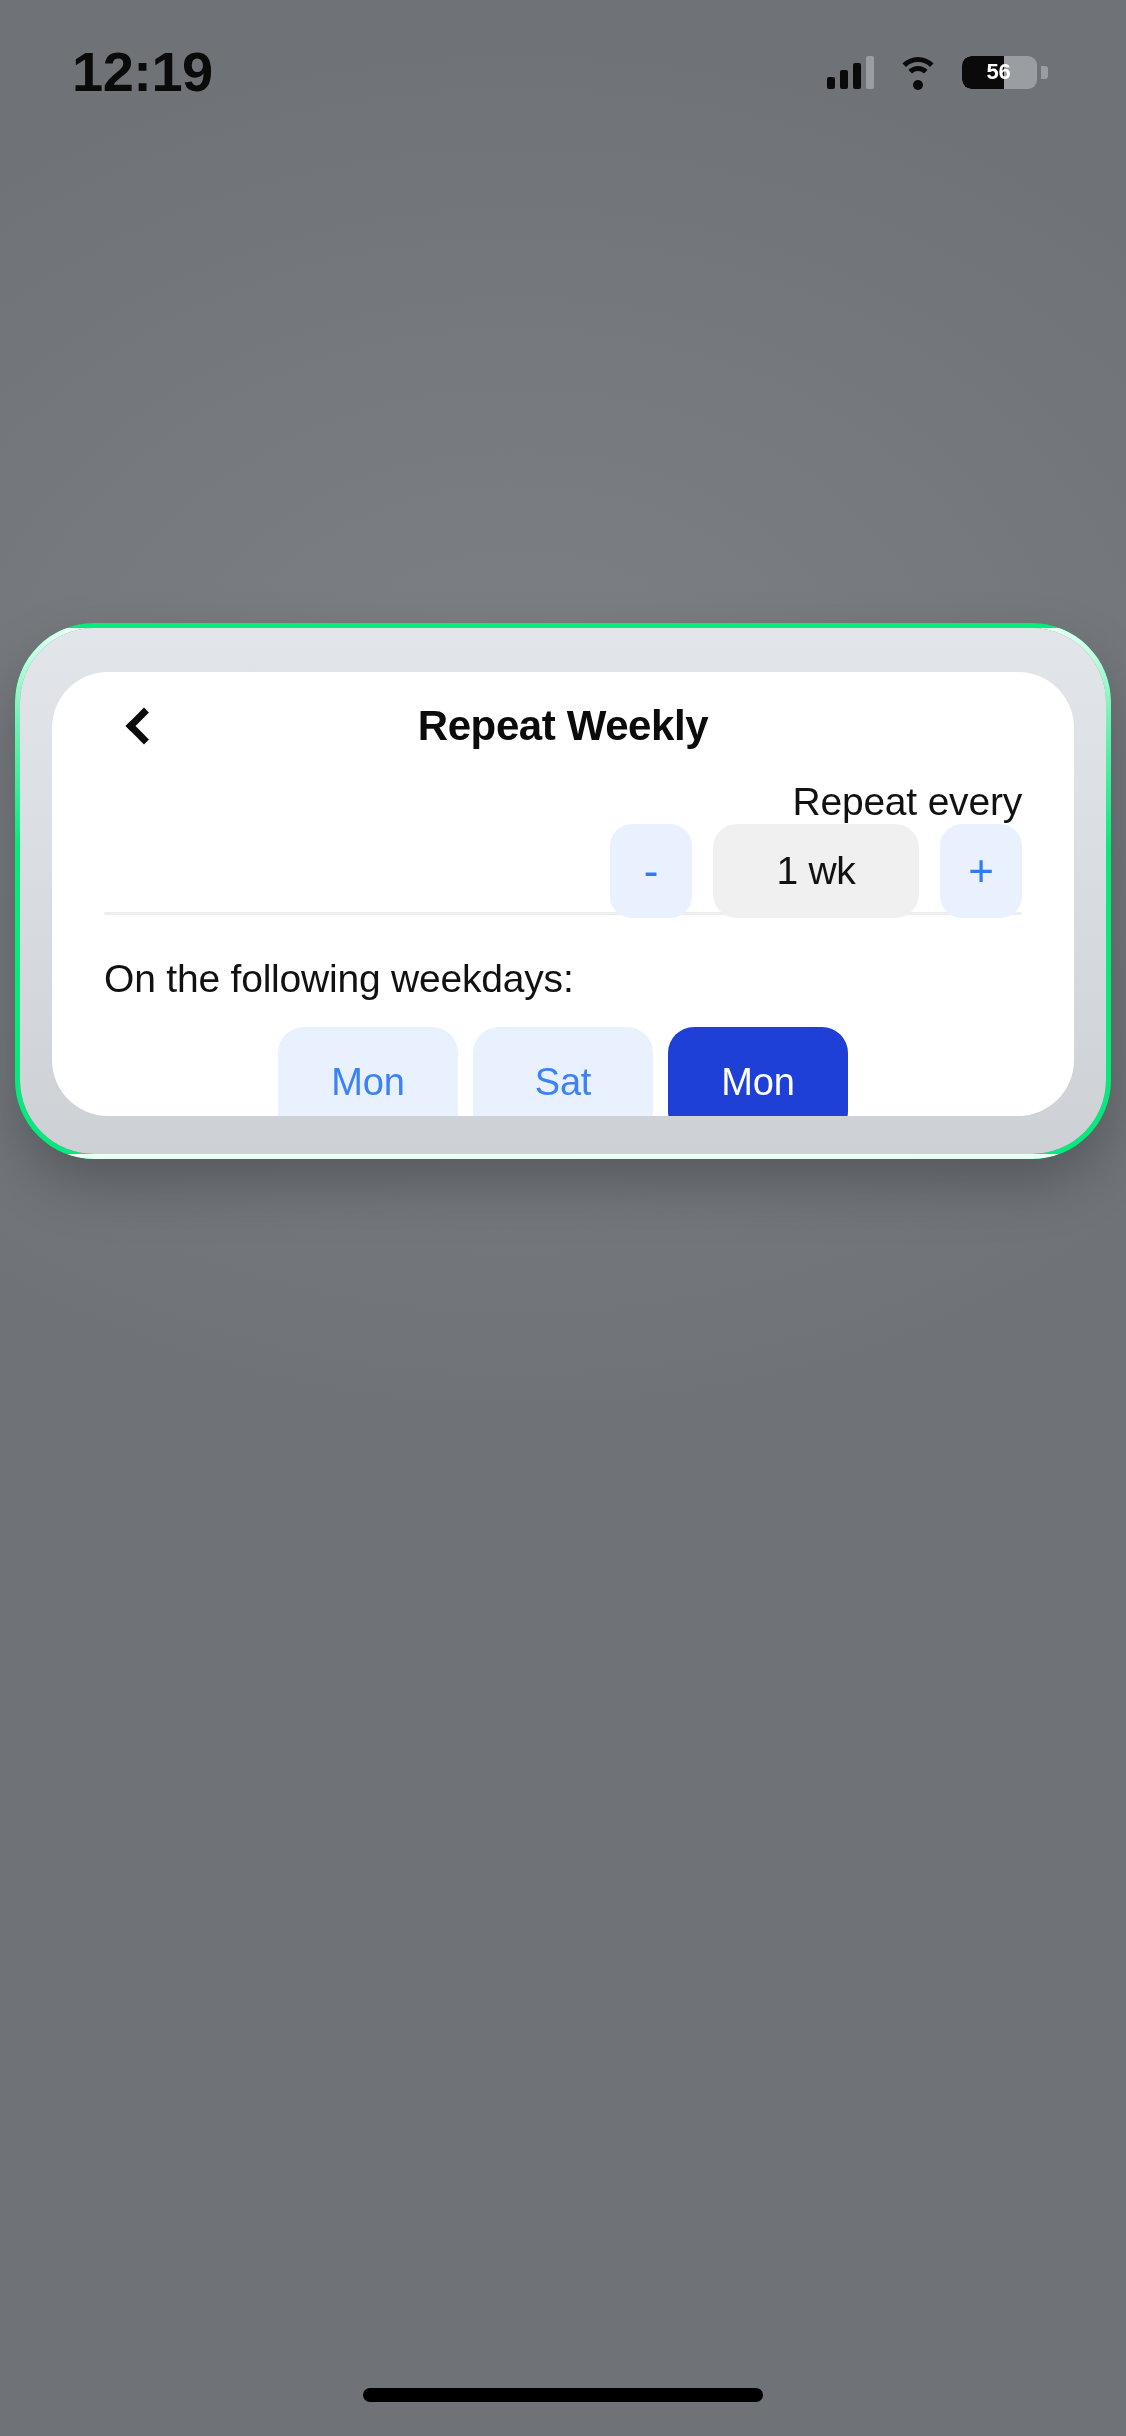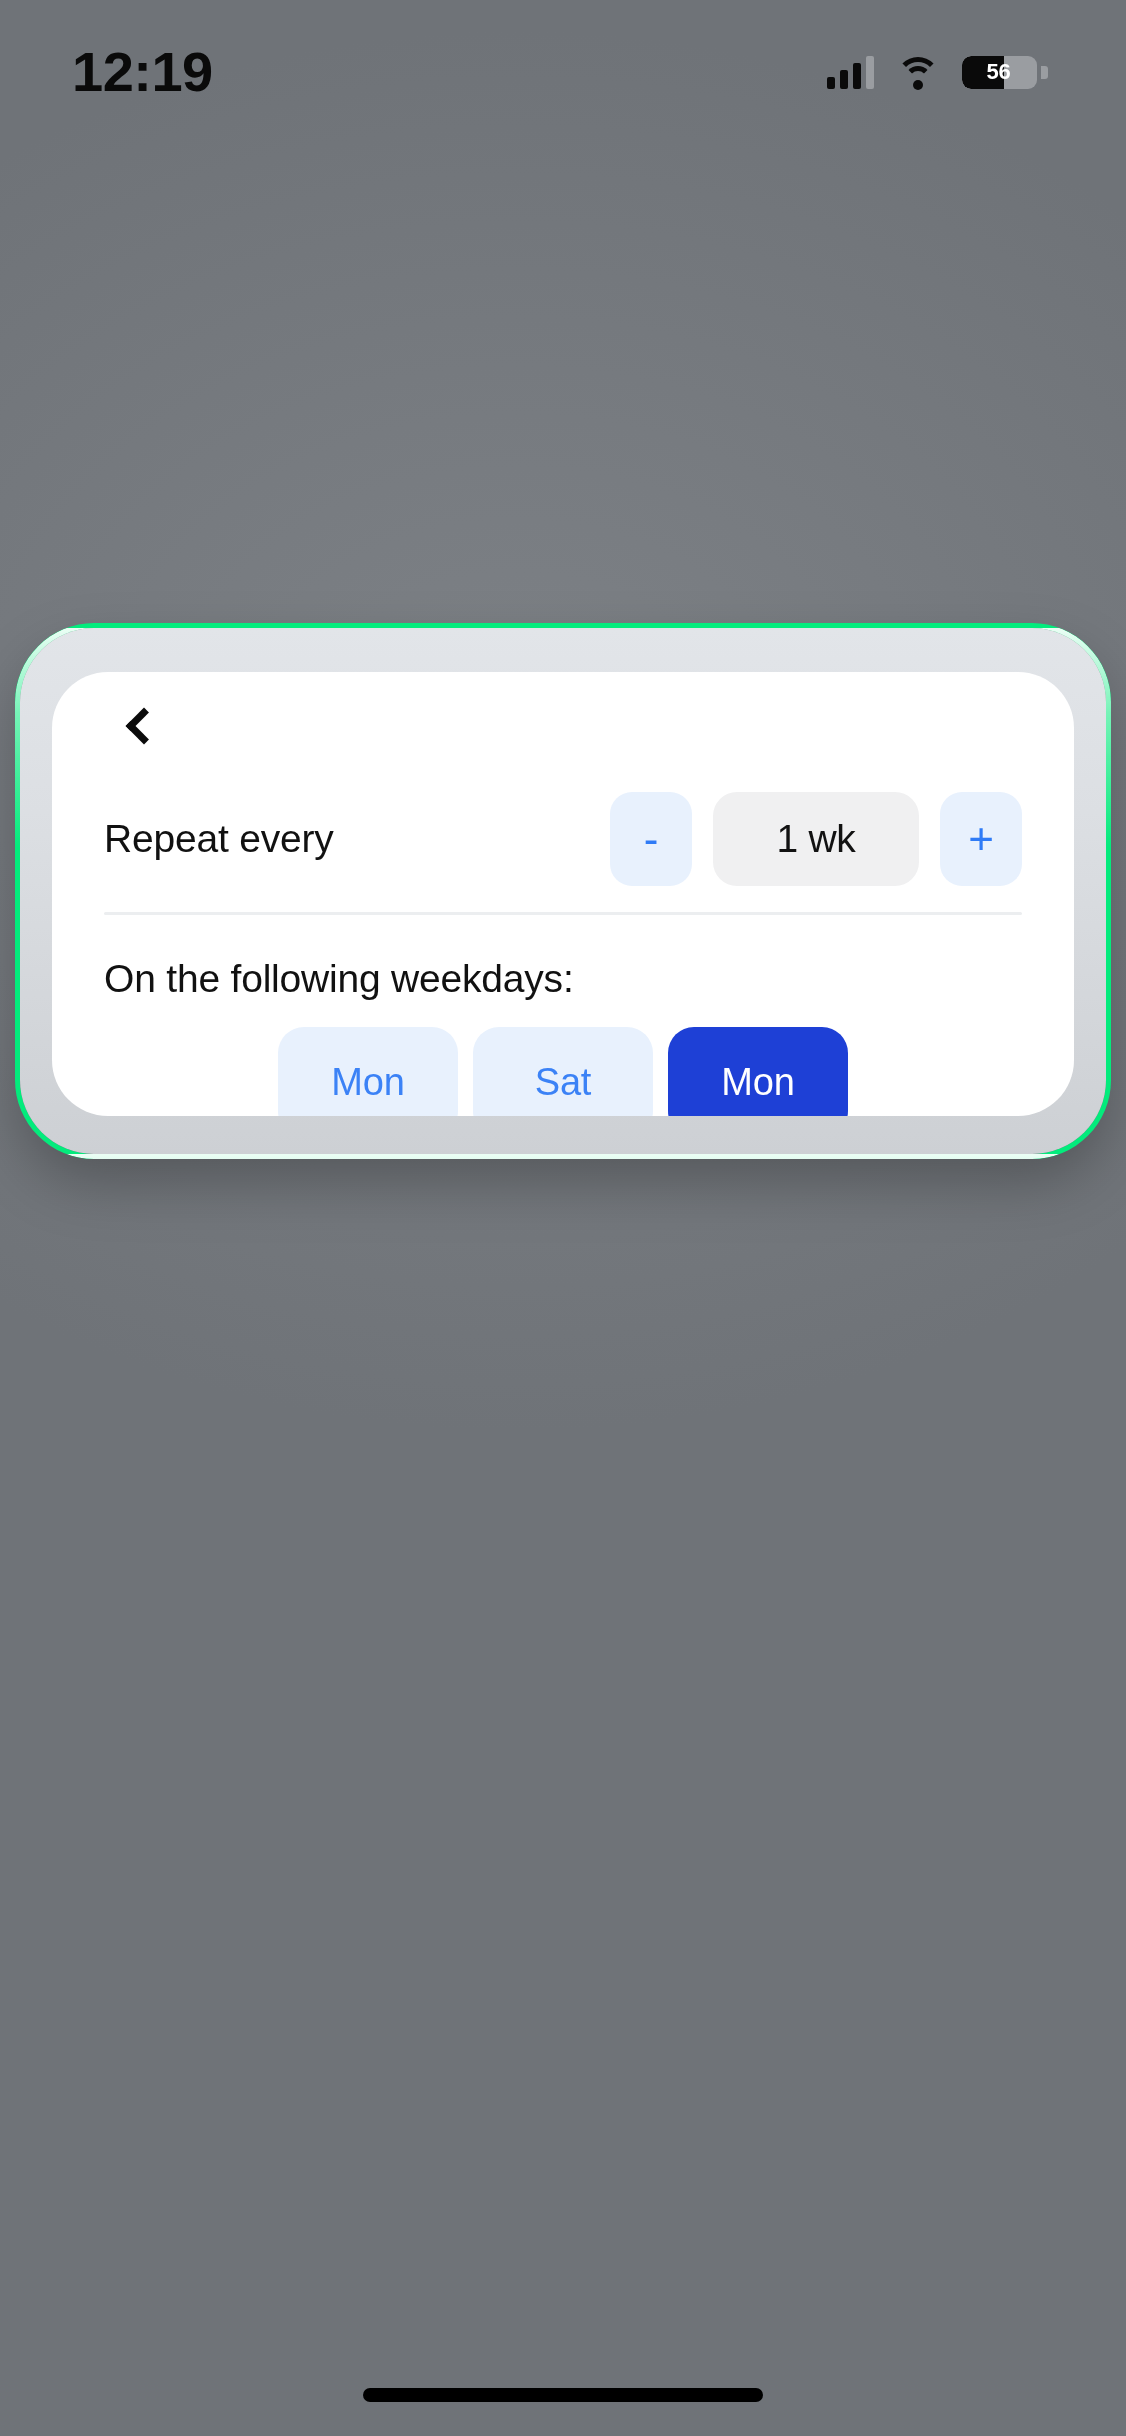--- a/index.html
+++ b/index.html
@@ -111,21 +111,21 @@
     border-bottom:7px solid #0b0b0b; transform:rotate(45deg);
     margin-left:7px;
   }
   .card-title{
     width:100%; text-align:center; font-size:42px; font-weight:700;
     color:#0b0b0b; letter-spacing:-0.4px;
   }
 
   
   .stepper-row{
-    display:flex; align-items:center; padding:0 52px; height:118px;
+    display:flex; align-items:flex-end; padding:0 52px; height:118px;flex-direction:column;
   }
   .stepper-label{
     font-size:39px; color:#111; font-weight:400; letter-spacing:-0.2px;
     white-space:nowrap;
   }
   .stepper-ctrls{ display:flex; align-items:center; gap:21px; margin-left:auto; }
   .step-btn{
     width:82px; height:94px; border:none; border-radius:22px;
     background:#e8f1fd; cursor:pointer;
     display:flex; align-items:center; justify-content:center;
@@ -194,20 +194,21 @@
 </div>
 
 <div class="shell"></div>
 
 <div class="card">
 
   <div class="card-header">
     <button class="back-btn">
       <span class="chev"></span>
     </button>
+    <div class="card-title">Repeat Weekly</div>
   </div>
 
   <div class="stepper-row">
     <span class="stepper-label">Repeat every</span>
     <div class="stepper-ctrls">
       <button class="step-btn">-</button>
       <div class="step-value">1 wk</div>
       <button class="step-btn">+</button>
     </div>
   </div>

